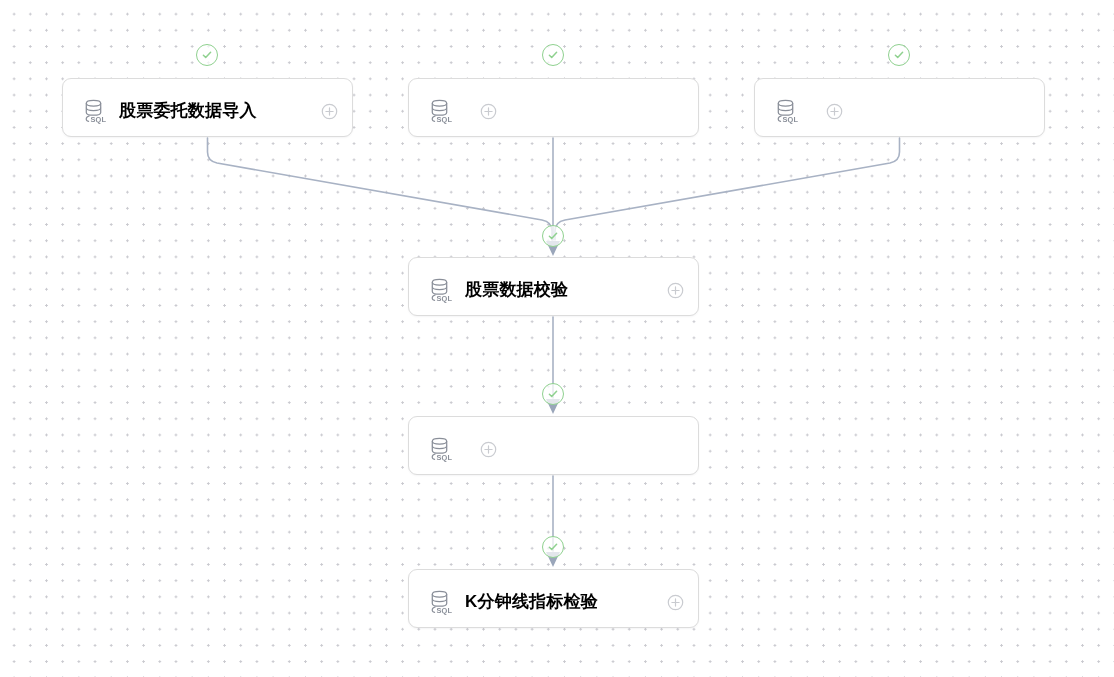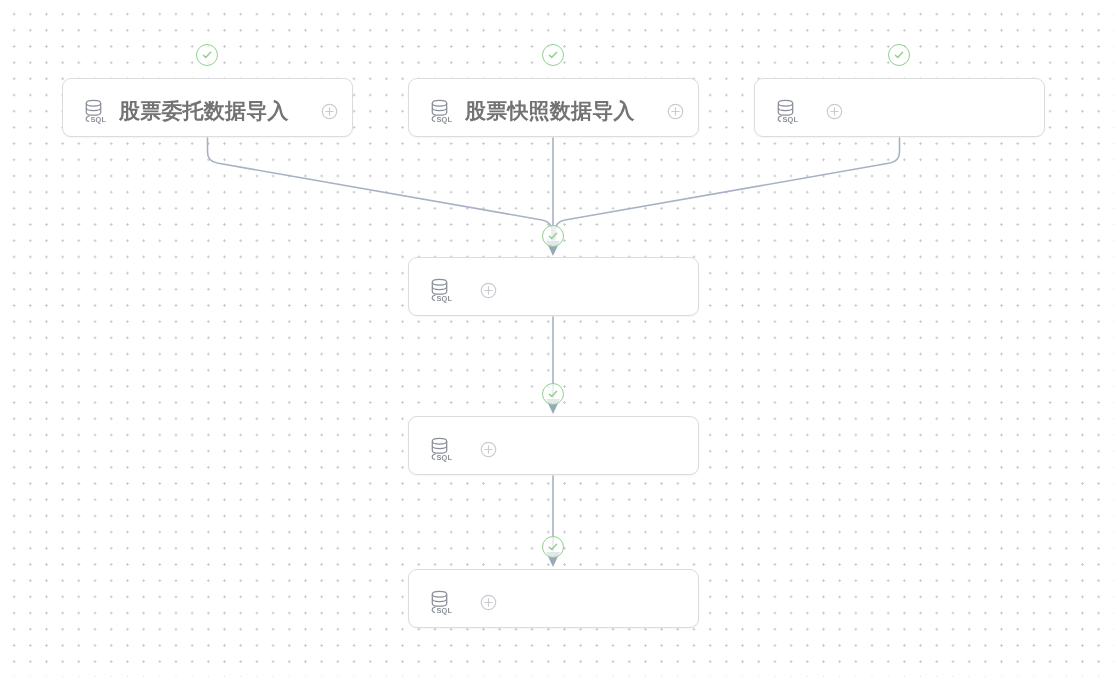--- a/index.html
+++ b/index.html
@@ -81,23 +81,23 @@
     height: 30px;
     display: flex;
     align-items: center;
     justify-content: center;
     margin-right: 10px;
   }
   .node-icon svg { display: block; }
 
   .node-label {
     flex: 1 1 auto;
-    font-size: 21px;
+    font-size: 17px;
     font-weight: 700;
-    color: #737373;
+    color: #000000;
     letter-spacing: 0.2px;
     white-space: nowrap;
     overflow: hidden;
     text-overflow: ellipsis;
     line-height: 1.2;
   }
 
   .node-add {
     flex: 0 0 auto;
     width: 18px;
@@ -210,21 +210,20 @@
   <div class="node" id="node-1">
     <span class="node-icon">
       <svg width="26" height="26" viewBox="0 0 26 26">
         <ellipse cx="12.5" cy="5.2" rx="7.2" ry="2.8" fill="none" stroke="#8a8f99" stroke-width="1.25"></ellipse>
         <path d="M5.3 5.2 V14.4 C5.3 15.95 8.52 17.2 12.5 17.2 C16.48 17.2 19.7 15.95 19.7 14.4 V5.2" fill="none" stroke="#8a8f99" stroke-width="1.25"></path>
         <path d="M5.3 9.8 C5.3 11.35 8.52 12.6 12.5 12.6 C16.48 12.6 19.7 11.35 19.7 9.8" fill="none" stroke="#8a8f99" stroke-width="1.1"></path>
         <path d="M8.2 17.9 C6.0 18.6 5.2 19.9 5.2 21.0 C5.2 22.2 6.1 23.1 7.6 23.4" fill="none" stroke="#8a8f99" stroke-width="1.15" stroke-linecap="round"></path>
         <text x="9.4" y="23.6" font-family="'Liberation Sans', sans-serif" font-size="7.4" font-weight="700" fill="#8a8f99" letter-spacing="0.2">SQL</text>
       </svg>
     </span>
-    <span class="node-label">股票快照数据导入</span>
     <span class="node-add" title="add">
       <svg width="17" height="17" viewBox="0 0 17 17">
         <circle cx="8.5" cy="8.5" r="7.2" fill="none" stroke="#c9cbd0" stroke-width="1.2"></circle>
         <path d="M8.5 4.9 V12.1 M4.9 8.5 H12.1" stroke="#c9cbd0" stroke-width="1.2" stroke-linecap="round"></path>
       </svg>
     </span>
   </div>
 
   <div class="node" id="node-2">
     <span class="node-icon">
@@ -247,20 +246,21 @@
   <div class="node" id="node-3">
     <span class="node-icon">
       <svg width="26" height="26" viewBox="0 0 26 26">
         <ellipse cx="12.5" cy="5.2" rx="7.2" ry="2.8" fill="none" stroke="#8a8f99" stroke-width="1.25"></ellipse>
         <path d="M5.3 5.2 V14.4 C5.3 15.95 8.52 17.2 12.5 17.2 C16.48 17.2 19.7 15.95 19.7 14.4 V5.2" fill="none" stroke="#8a8f99" stroke-width="1.25"></path>
         <path d="M5.3 9.8 C5.3 11.35 8.52 12.6 12.5 12.6 C16.48 12.6 19.7 11.35 19.7 9.8" fill="none" stroke="#8a8f99" stroke-width="1.1"></path>
         <path d="M8.2 17.9 C6.0 18.6 5.2 19.9 5.2 21.0 C5.2 22.2 6.1 23.1 7.6 23.4" fill="none" stroke="#8a8f99" stroke-width="1.15" stroke-linecap="round"></path>
         <text x="9.4" y="23.6" font-family="'Liberation Sans', sans-serif" font-size="7.4" font-weight="700" fill="#8a8f99" letter-spacing="0.2">SQL</text>
       </svg>
     </span>
+    <span class="node-label">股票数据校验</span>
     <span class="node-add" title="add">
       <svg width="17" height="17" viewBox="0 0 17 17">
         <circle cx="8.5" cy="8.5" r="7.2" fill="none" stroke="#c9cbd0" stroke-width="1.2"></circle>
         <path d="M8.5 4.9 V12.1 M4.9 8.5 H12.1" stroke="#c9cbd0" stroke-width="1.2" stroke-linecap="round"></path>
       </svg>
     </span>
   </div>
 
   <div class="node" id="node-4">
     <span class="node-icon">
@@ -283,20 +283,21 @@
   <div class="node" id="node-5">
     <span class="node-icon">
       <svg width="26" height="26" viewBox="0 0 26 26">
         <ellipse cx="12.5" cy="5.2" rx="7.2" ry="2.8" fill="none" stroke="#8a8f99" stroke-width="1.25"></ellipse>
         <path d="M5.3 5.2 V14.4 C5.3 15.95 8.52 17.2 12.5 17.2 C16.48 17.2 19.7 15.95 19.7 14.4 V5.2" fill="none" stroke="#8a8f99" stroke-width="1.25"></path>
         <path d="M5.3 9.8 C5.3 11.35 8.52 12.6 12.5 12.6 C16.48 12.6 19.7 11.35 19.7 9.8" fill="none" stroke="#8a8f99" stroke-width="1.1"></path>
         <path d="M8.2 17.9 C6.0 18.6 5.2 19.9 5.2 21.0 C5.2 22.2 6.1 23.1 7.6 23.4" fill="none" stroke="#8a8f99" stroke-width="1.15" stroke-linecap="round"></path>
         <text x="9.4" y="23.6" font-family="'Liberation Sans', sans-serif" font-size="7.4" font-weight="700" fill="#8a8f99" letter-spacing="0.2">SQL</text>
       </svg>
     </span>
+    <span class="node-label">K分钟线指标检验</span>
     <span class="node-add" title="add">
       <svg width="17" height="17" viewBox="0 0 17 17">
         <circle cx="8.5" cy="8.5" r="7.2" fill="none" stroke="#c9cbd0" stroke-width="1.2"></circle>
         <path d="M8.5 4.9 V12.1 M4.9 8.5 H12.1" stroke="#c9cbd0" stroke-width="1.2" stroke-linecap="round"></path>
       </svg>
     </span>
   </div>
 
 </div>
 

